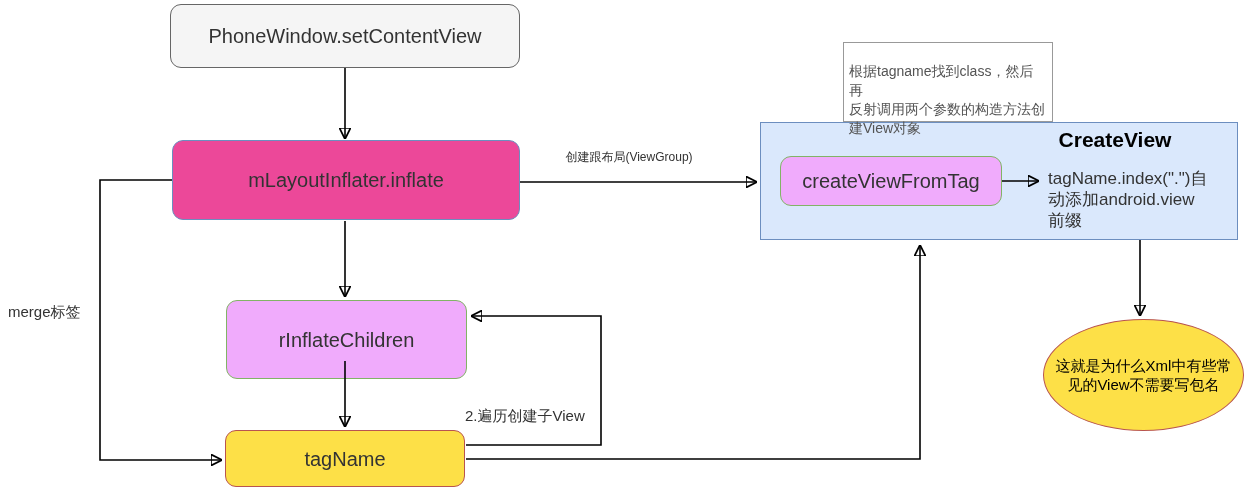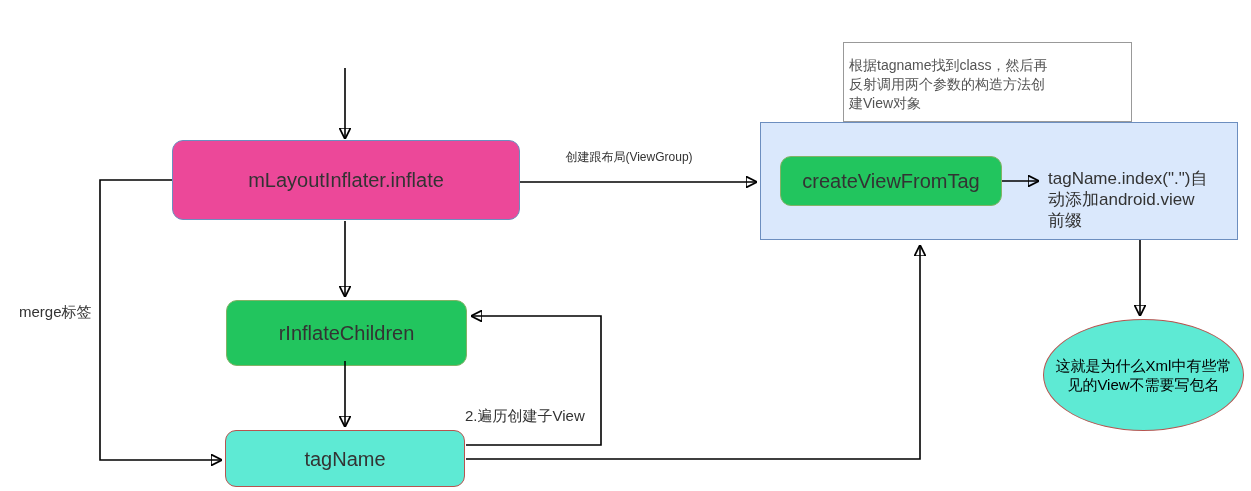--- a/index.html
+++ b/index.html
@@ -22,54 +22,54 @@
     justify-content: center;
     text-align: center;
     font-size: 20px;
     line-height: 1.2;
     color: #333333;
   }
   .rounded { border-radius: 11px; }
 
   .node.gray  { background: #f5f5f5; border: 1.5px solid #666666; }
   .node.blue  { background: #ec4899; border: 1.5px solid #6c8ebf; }
-  .node.green { background: #22c55e; border: 1.5px solid #82b366; }
-  .node.red   { background: #5eead4; border: 1.5px solid #b85450; }
+  .node.green { background: #f0abfc; border: 1.5px solid #82b366; }
+  .node.red   { background: #fde047; border: 1.5px solid #b85450; }
 
   #phone-window       { left: 170px; top: 4px;   width: 350px; height: 64px; }
   #layout-inflater    { left: 172px; top: 140px; width: 348px; height: 80px; }
-  #r-inflate-children { left: 226px; top: 300px; width: 241px; height: 66px; }
+  #r-inflate-children { left: 226px; top: 300px; width: 241px; height: 79px; }
   #r-inflate          { left: 225px; top: 430px; width: 240px; height: 57px; }
 
   #createview-box     { left: 760px; top: 122px; width: 478px; height: 118px;
                         position: absolute; background: #dae8fc; border: 1.5px solid #6c8ebf; }
   #createview-title   { position: absolute; left: 1040px; top: 128px; width: 150px;
                         text-align: center; font-size: 21px; font-weight: bold; color: #000000; }
   #create-view-from-tag { left: 780px; top: 156px; width: 222px; height: 50px; }
   #tagname-text       { position: absolute; left: 1048px; top: 168px; width: 195px;
                         font-size: 17px; line-height: 21px; white-space: pre-line;
                         text-align: left; color: #333333; }
 
-  #note-box           { position: absolute; left: 843px; top: 42px; width: 289px; height: 80px;
+  #note-box           { position: absolute; left: 843px; top: 42px; width: 210px; height: 80px;
                         background: #ffffff; border: 1px solid #999999; color: #545454;
-                        font-size: 14px; line-height: 19px; padding: 13px 5px;
+                        font-size: 14px; line-height: 19px; padding: 19px 5px;
                         white-space: pre-line; }
 
   #result-ellipse     { left: 1043px; top: 319px; width: 201px; height: 112px;
                         border-radius: 50%; font-size: 15px; line-height: 19px;
                         white-space: pre-line; color: #000000; }
 
   .edge-label {
     position: absolute;
     font-size: 15px;
     color: #333333;
     white-space: nowrap;
   }
   #label-create-root   { left: 524px; top: 149px; width: 210px; text-align: center; font-size: 12px; }
-  #label-merge         { left: 19px;   top: 303px; }
+  #label-merge         { left: 8px;   top: 303px; }
   #label-iterate       { left: 465px; top: 407px; width: 133px; text-align: left; }
   #label-create-current{ left: 638px; top: 430px; }
 
   #connector-layer {
     position: absolute;
     left: 0; top: 0;
     width: 1251px; height: 491px;
     pointer-events: none;
   }
   #connector-layer path {
@@ -78,23 +78,25 @@
     stroke-width: 1.6;
   }
 </style>
 </head>
 <body>
 
 <div class="canvas">
 
   <div id="createview-box"></div>
 
+  <div class="node gray rounded" id="phone-window">PhoneWindow.setContentView</div>
 
   <div class="node blue rounded" id="layout-inflater">mLayoutInflater.inflate</div>
 
+  <div id="createview-title">CreateView</div>
 
   <div class="node green rounded" id="create-view-from-tag">createViewFromTag</div>
 
   <div id="tagname-text">tagName.index(".")自
 动添加android.view
 前缀</div>
 
   <div id="note-box">根据tagname找到class，然后再
 反射调用两个参数的构造方法创
 建View对象</div>

